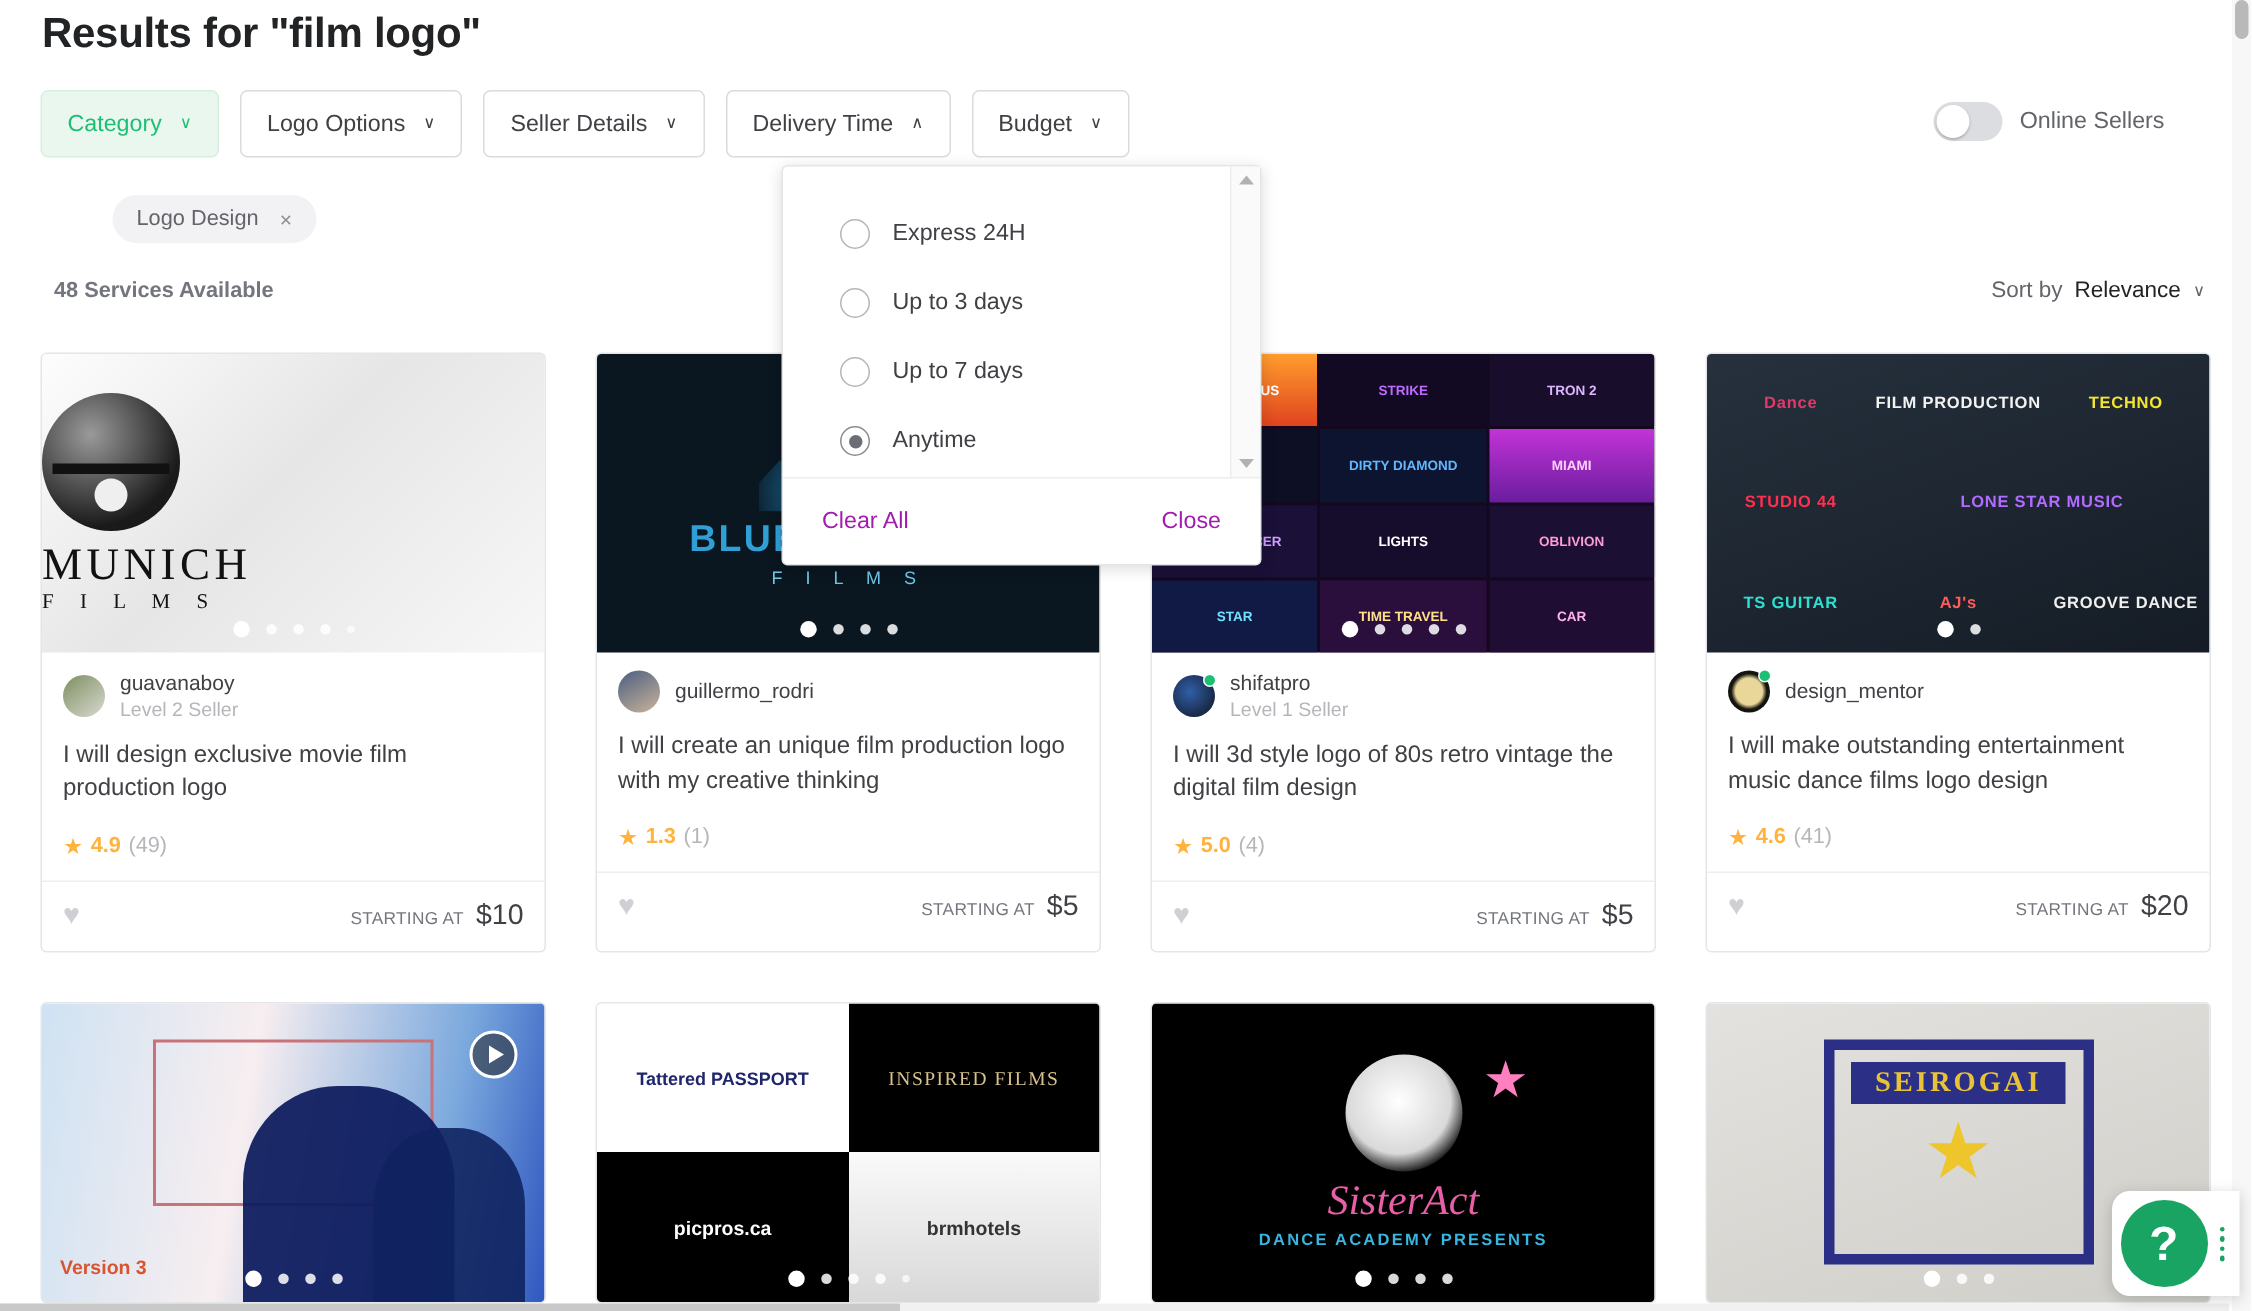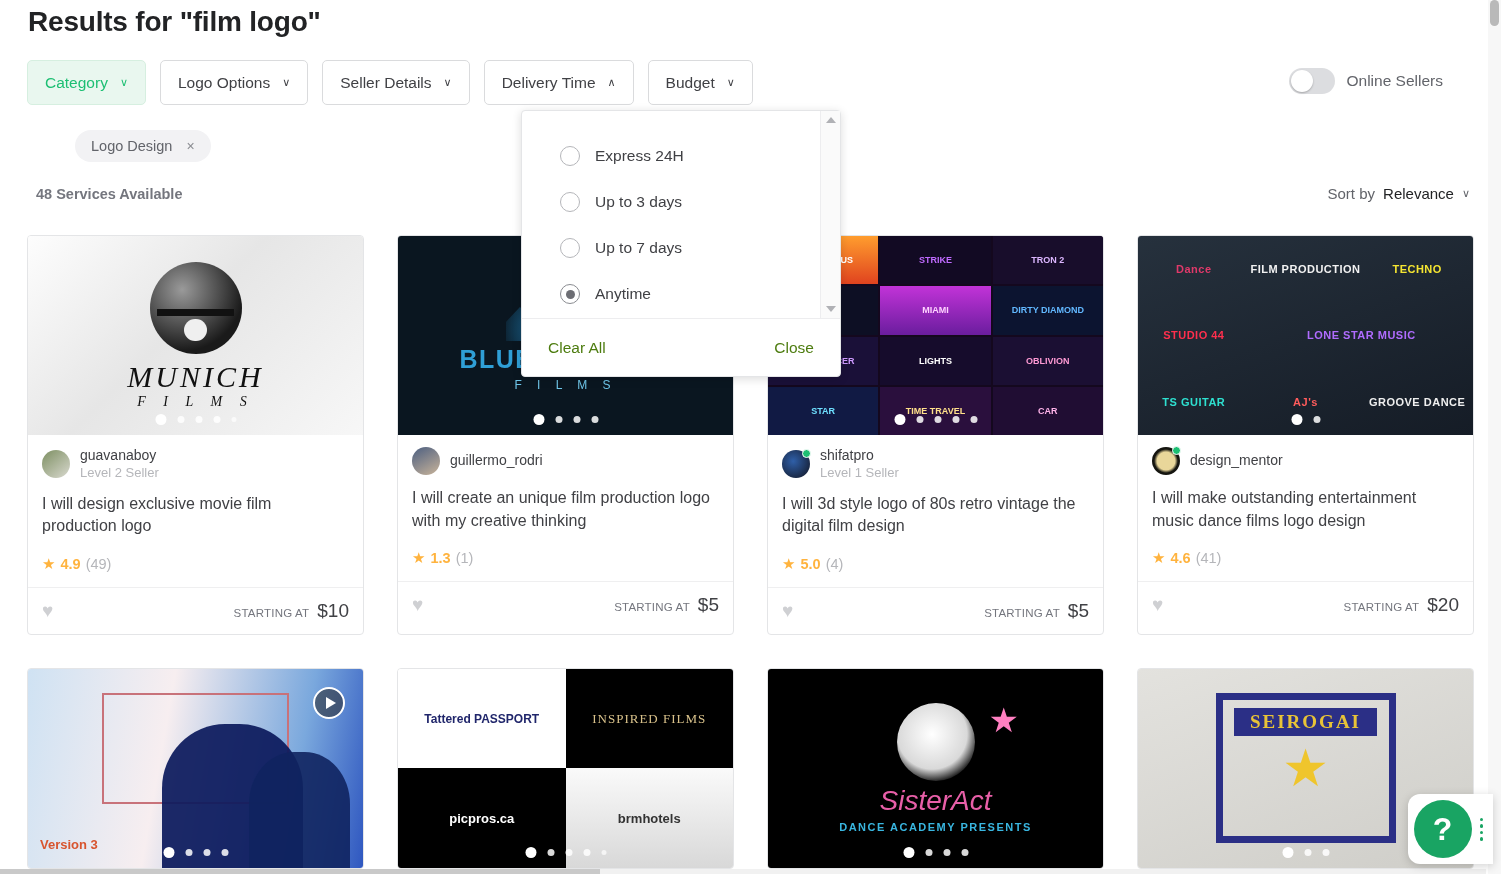--- a/index.html
+++ b/index.html
@@ -93,21 +93,21 @@
     background: #fafafa; border-left: 1px solid #ededef;
     display: flex; flex-direction: column; justify-content: space-between;
     align-items: center; padding: 6px 0;
   }
   .arr { width: 0; height: 0; }
   .arr.up { border-left: 5px solid transparent; border-right: 5px solid transparent; border-bottom: 6px solid #b0b1b5; }
   .arr.down { border-left: 5px solid transparent; border-right: 5px solid transparent; border-top: 6px solid #b0b1b5; }
   .dd-footer {
     border-top: 1px solid #ededef; height: 58px;
     display: flex; align-items: center; justify-content: space-between;
-    padding: 0 26px; font-size: 15.5px; color: #4d7c0f;
+    padding: 0 26px; font-size: 15.5px; color: #a21caf;
   }
   .dd-footer span { cursor: pointer; }
 
   
   .grid {
     position: absolute; left: 27px; top: 235px;
     display: grid; grid-template-columns: repeat(4, 337px); gap: 33px;
   }
   .card {
     width: 337px; background: #fff;
@@ -156,21 +156,21 @@
     border-top: 1px solid #efeff0; height: 47px;
     display: flex; align-items: center; justify-content: space-between;
     padding: 0 14px;
   }
   .heart { color: #cfd0d3; font-size: 19px; cursor: pointer; }
   .price { display: flex; align-items: baseline; gap: 8px; }
   .price .lbl { font-size: 11.5px; letter-spacing: .2px; color: #74767e; }
   .price .amt { font-size: 19px; color: #404145; }
 
   
-  .t-munich { background: linear-gradient(135deg,#fdfdfd 0%,#e6e6e6 45%,#f7f7f7 100%); display:flex; flex-direction:column; align-items:center; justify-content:center;font-style:italic; }
+  .t-munich { background: linear-gradient(135deg,#fdfdfd 0%,#e6e6e6 45%,#f7f7f7 100%); display:flex; flex-direction:column; align-items:flex-start; justify-content:center; }
   .munich-mark { width: 92px; height: 92px; border-radius: 50%; background: radial-gradient(circle at 35% 30%, #9a9a9a, #1a1a1a 70%); position: relative; }
   .munich-mark::before { content:""; position:absolute; left:8%; right:8%; top:52%; height:7px; background:#111; }
   .munich-mark::after { content:""; position:absolute; left:38%; top:62%; width:24%; height:24%; border-radius:50%; background:#efefef; }
   .munich-word { font-family:"Liberation Serif", serif; font-size: 30px; letter-spacing: 3px; color:#111; margin-top: 6px; }
   .munich-sub { font-family:"Liberation Serif", serif; font-size: 14px; letter-spacing: 7px; color:#111; }
 
   .t-blue { background: #0a1620; display:flex; flex-direction:column; align-items:center; justify-content:center; }
   .blue-scene { width: 120px; height: 62px; background: radial-gradient(ellipse at 50% 80%, #2fa9df 0%, #17557a 45%, #0a1620 80%); clip-path: polygon(0 70%,12% 45%,22% 62%,34% 25%,46% 55%,58% 18%,70% 50%,82% 38%,92% 60%,100% 48%,100% 100%,0 100%); }
   .blue-word { color:#2f9fd6; font-size: 25px; letter-spacing: 1.5px; font-weight:700; margin-top:4px; }
   .blue-sub { color:#6fc6e9; font-size: 12px; letter-spacing: 6px; margin-top:4px; }
@@ -187,21 +187,21 @@
   .v-frame { position:absolute; left:22%; top:12%; width:56%; height:56%; border:2px solid #c8727a; }
   .v-ver { position:absolute; left:12px; bottom:16px; font-size:13px; font-weight:700; color:#d8542e; }
 
   .t-quad { display:grid; grid-template-columns:1fr 1fr; grid-template-rows:1fr 1fr; }
   .q { display:flex; align-items:center; justify-content:center; flex-direction:column; }
   .q1 { background:#fff; } .q2 { background:#000000; } .q3 { background:#000; } .q4 { background:linear-gradient(180deg,#fafafa,#d8d8d8); }
 
   .t-sister { background:#000; display:flex; flex-direction:column; align-items:center; justify-content:center; position:relative; }
   .moon { width:78px; height:78px; border-radius:50%; background: radial-gradient(circle at 45% 40%, #fff 0%, #d9d9d9 55%, rgba(20,20,20,0) 78%); position:relative; }
   .pinkstar { position:absolute; right:84px; top:34px; color:#ff7fc0; font-size:34px; line-height:1; }
-  .sister-word { font-family:Liberation Sans, sans-serif; font-style:italic; font-size:28px; color:#e85fa8; margin-top:4px; }
+  .sister-word { font-family:Liberation Serif, serif; font-style:italic; font-size:28px; color:#e85fa8; margin-top:4px; }
   .sister-sub { font-size:11px; letter-spacing:1.5px; color:#39b6e0; font-weight:700; margin-top:4px; }
 
   .t-seirogai { background:linear-gradient(160deg,#e3e2de,#cfcec9); display:flex; align-items:center; justify-content:center; }
   .seal { width:180px; height:150px; border:7px solid #2b2f86; position:relative; display:flex; flex-direction:column; align-items:center; }
   .seal-band { width:86%; margin-top:8px; background:#2b2f86; color:#e8c337; font-family:"Liberation Serif", serif; font-weight:700; letter-spacing:2px; font-size:19px; text-align:center; padding:3px 0; }
   .seal-star { color:#efc52c; font-size:52px; line-height:1; margin-top:6px; }
 
   
   .help-wrap { position:absolute; right:8px; bottom:10px; display:flex; align-items:center; z-index:60; }
   .help-card { background:#fff; border-radius:12px 0 0 12px; box-shadow:0 2px 10px rgba(0,0,0,.18); padding:6px 10px 6px 6px; display:flex; align-items:center; gap:8px; }
@@ -369,22 +369,22 @@
         </span>
       </div>
     </div>
 
     <div class="card">
       <div class="thumb t-neon">
         <div class="neon-cell" style="background:linear-gradient(180deg,#ff9d2e,#e0431f);">MYSTERIOUS</div>
         <div class="neon-cell" style="background:#120a23;color:#c06bff;">STRIKE</div>
         <div class="neon-cell" style="background:#180d2b;color:#dcb6ff;">TRON 2</div>
         <div class="neon-cell" style="background:#0d0f24;color:#6fd0ff;">STAR</div>
+        <div class="neon-cell" style="background:#0c1430;color:#62b8ff;">DIRTY DIAMOND</div>
         <div class="neon-cell" style="background:linear-gradient(180deg,#c233d8,#6a1d9e);color:#ffd2ff;">MIAMI</div>
-        <div class="neon-cell" style="background:#0c1430;color:#62b8ff;">DIRTY DIAMOND</div>
         <div class="neon-cell" style="background:#1a1038;color:#cf9bff;">NIGHT RACER</div>
         <div class="neon-cell" style="background:#160c2c;color:#fff;">LIGHTS</div>
         <div class="neon-cell" style="background:#1b0f33;color:#ff9ad4;">OBLIVION</div>
         <div class="neon-cell" style="background:#111a44;color:#6fe0ff;">STAR</div>
         <div class="neon-cell" style="background:#2a0f3d;color:#ffe08a;">TIME TRAVEL</div>
         <div class="neon-cell" style="background:#200d33;color:#ffb3ea;">CAR</div>
         <div class="dots">
           <i class="dot active"></i>
           <i class="dot"></i>
           <i class="dot"></i>

